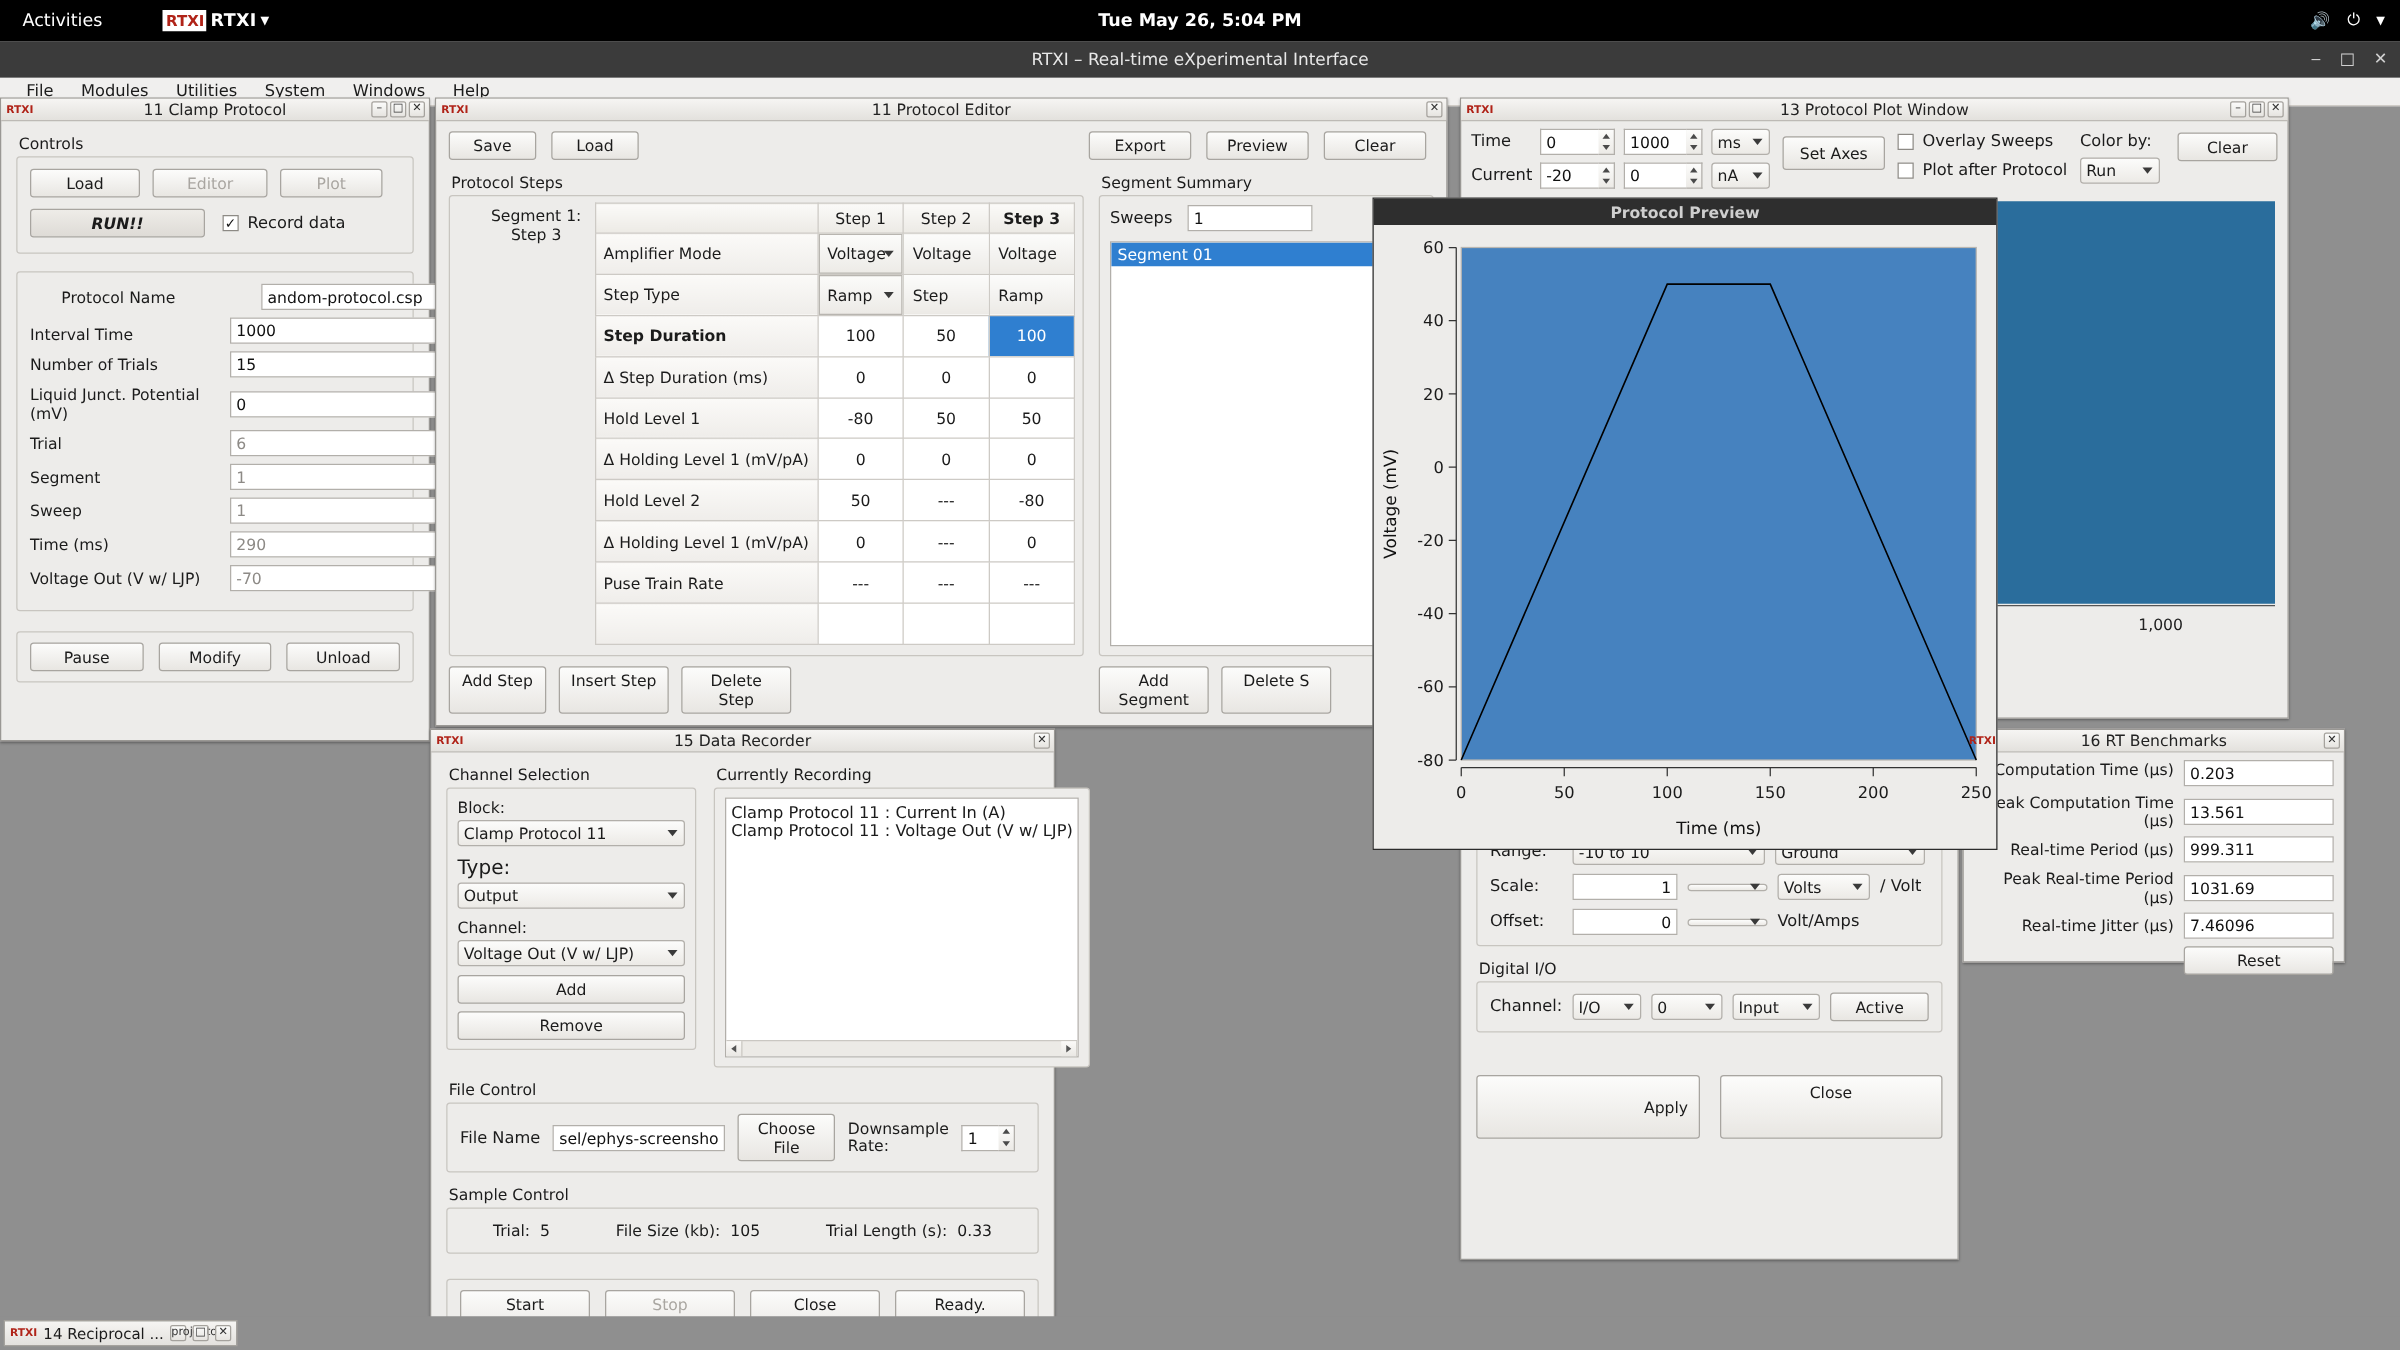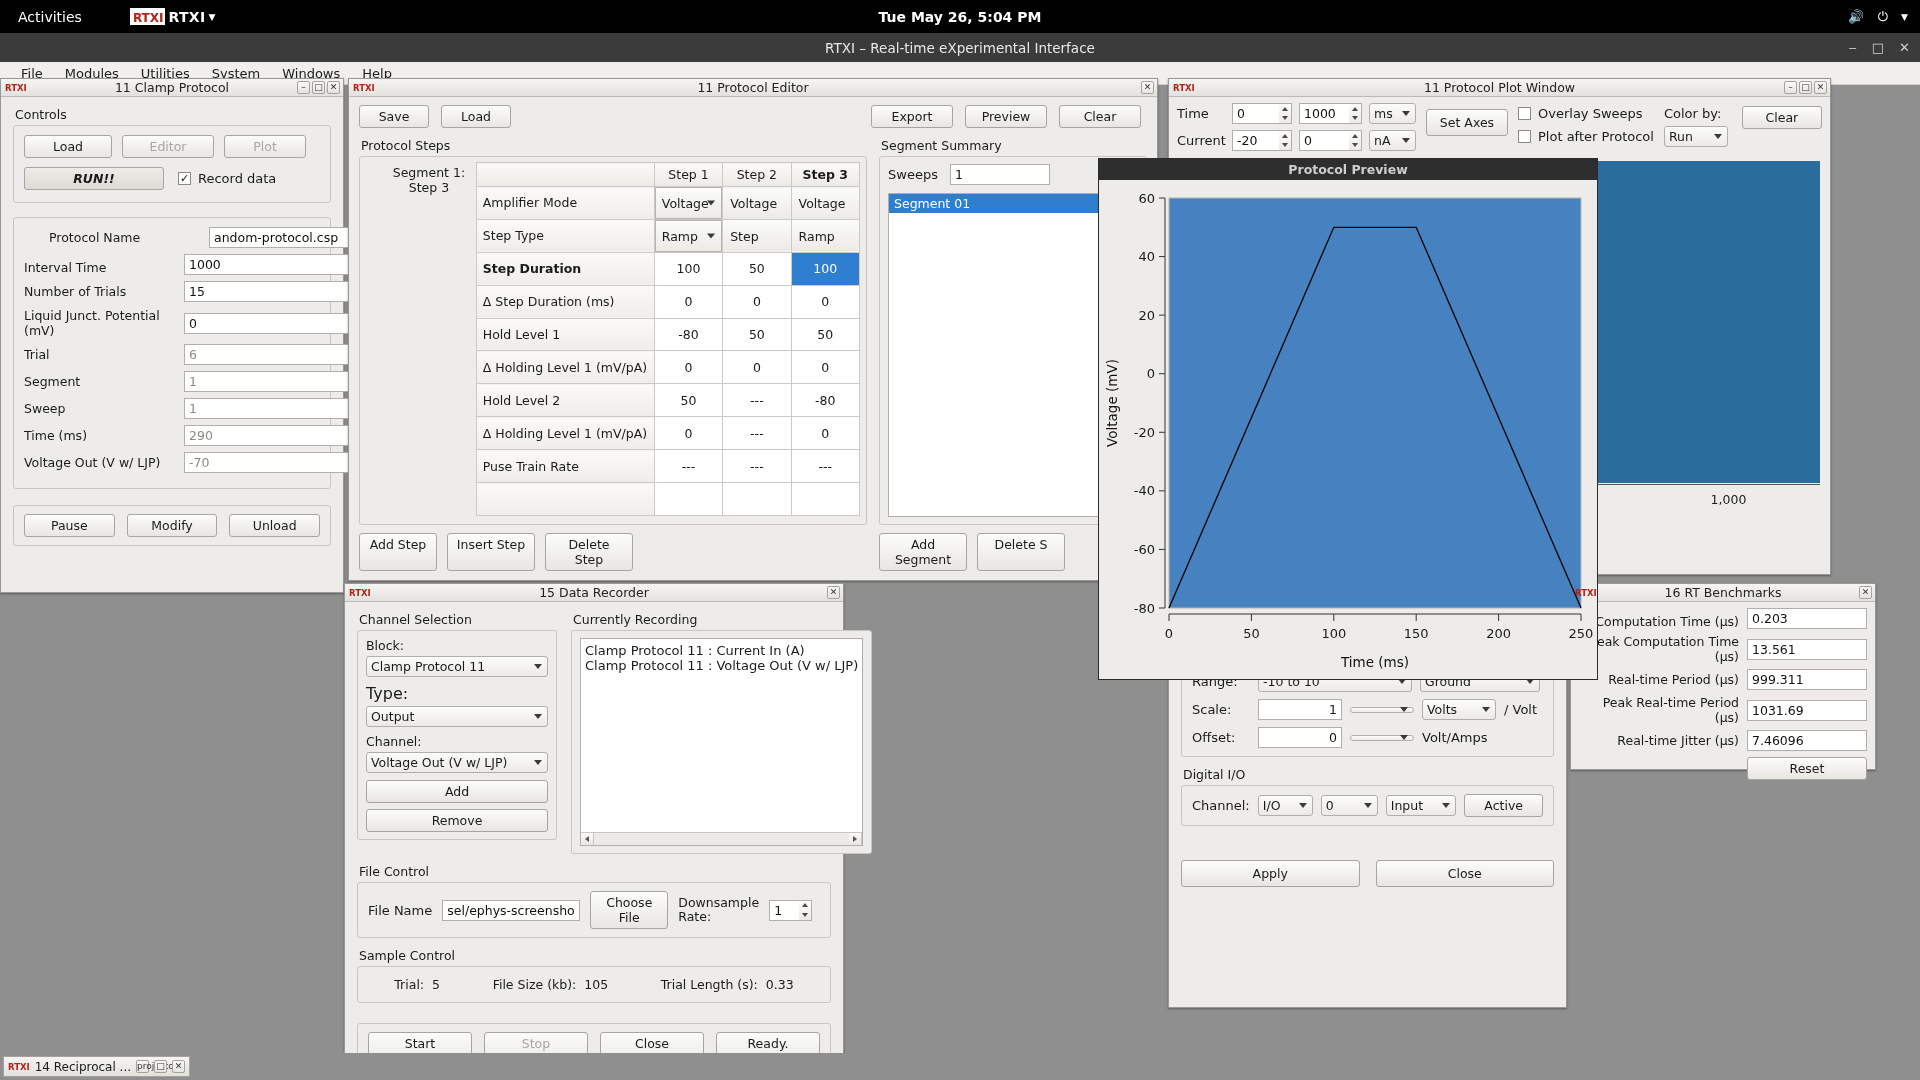--- a/index.html
+++ b/index.html
@@ -376,21 +376,21 @@
           <div class="btn" style="width:88px;">Delete S</div>
         </div>
       </div>
     </div>
   </div>
 </div>
 
 <div class="win" id="w-plot" style="left:1168px; top:78px; width:663px; height:497px;">
   <div class="win-title">
     <span class="badge">RTXI</span>
-    <span class="tlabel">11 Protocol Plot Window</span>
+    <span class="tlabel">13 Protocol Plot Window</span>
     <span class="btns">
       <span class="wb">–</span>
       <span class="wb">□</span>
       <span class="wb">✕</span>
     </span>
   </div>
   <div class="win-body" style="padding:6px 8px;">
 
     <div style="display:flex; align-items:flex-start; gap:10px;">
       <div>
@@ -645,37 +645,37 @@
           </div>
         <div class="cmb" style="width:72px;">
           <span>Input</span>
             <span class="arw"></span>
           </div>
         <div class="btn" style="width:80px;">Active</div>
       </div>
     </div>
 
     <div style="display:flex; gap:16px; margin-top:34px;">
-      <div class="btn" style="flex:1; padding:5px 8px;">Apply</div>
+      <div class="btn" style="flex:1; padding:17px 8px;text-align:right;">Apply</div>
       <div class="btn" style="flex:1; padding:5px 8px;">Close</div>
     </div>
   </div>
 </div>
 
 <div class="win" id="w-bench" style="left:1570px; top:583px; width:306px; height:187px;">
   <div class="win-title">
     <span class="badge">RTXI</span>
     <span class="tlabel">16 RT Benchmarks</span>
     <span class="btns">
         <span class="wb">✕</span>
       </span>
   </div>
   <div class="win-body" style="padding:6px 8px;">
     <div id="bench-rows">
-        <div style="display: flex; align-items: flex-end; justify-content: flex-end; gap: 8px; margin-bottom: 5px;">
+        <div style="display: flex; align-items: flex-start; justify-content: flex-end; gap: 8px; margin-bottom: 5px;">
           <span style="font-size: 12.5px; text-align: right;">Computation Time (μs)</span>
           <input class="inp" readonly="readonly" value="0.203" style="width: 120px;">
         </div>
         <div style="display: flex; align-items: center; justify-content: flex-end; gap: 8px; margin-bottom: 5px;">
           <span style="font-size: 12.5px; text-align: right;">Peak Computation Time (μs)</span>
           <input class="inp" readonly="readonly" value="13.561" style="width: 120px;">
         </div>
         <div style="display: flex; align-items: center; justify-content: flex-end; gap: 8px; margin-bottom: 5px;">
           <span style="font-size: 12.5px; text-align: right;">Real-time Period (μs)</span>
           <input class="inp" readonly="readonly" value="999.311" style="width: 120px;">

